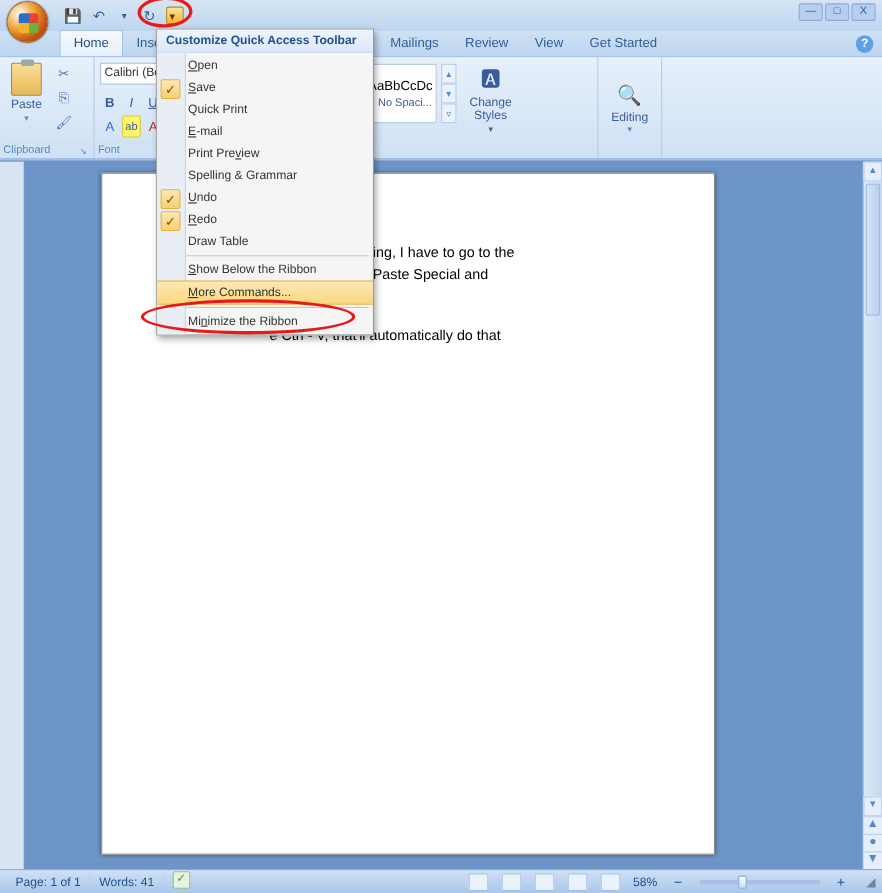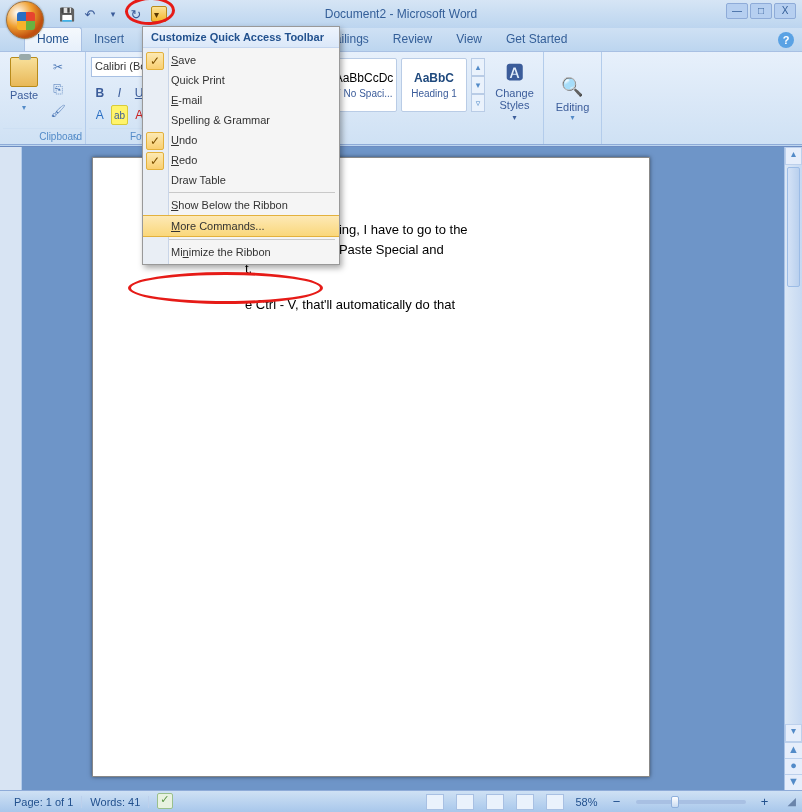--- a/index.html
+++ b/index.html
@@ -15,29 +15,29 @@
 .qat-drop::after{content:"▾"; font-size:10px; position:absolute; top:2px; left:2px; color:#5a3700;}
 .title-text { position:absolute; left:0; right:0; text-align:center; font-size:12px; color:#335e98; pointer-events:none;}
 .win-controls { position:absolute; right:6px; top:3px; display:flex; gap:2px; }
 .win-controls span { width:22px; height:16px; background:#b6cff0; border:1px solid #8eabd8; border-radius:2px; text-align:center; font-size:10px; line-height:14px; color:#335e98; }
 
 
 .red-circle1{position:absolute; top:-3px; left:125px; width:50px; height:28px; border:3px solid #e61b17; border-radius:50%; z-index:60; transform:rotate(-2deg);}
 .red-circle2{position:absolute; top:272px; left:128px; width:195px; height:32px; border:3px solid #e61b17; border-radius:50%; z-index:60;}
 
 
-.tabs { height:24px; background:linear-gradient(#cfe1f4,#bcd5ef); display:flex; align-items:flex-end; padding-left:24px; gap:0; font-size:12px; color:#335e98; border-bottom:1px solid #a8c0e3; position:relative;}
+.tabs { height:24px; background:linear-gradient(#cfe1f4,#bcd5ef); display:flex; align-items:flex-end; padding-left:54px; gap:0; font-size:12px; color:#335e98; border-bottom:1px solid #a8c0e3; position:relative;}
 .tab { padding:4px 12px 5px; cursor:default;}
 .tab.active { background:linear-gradient(#f5f9fd,#e7f0fb); border:1px solid #a8c0e3; border-bottom:none; border-radius:3px 3px 0 0; color:#22518e;}
 .help-icon{position:absolute; right:8px; top:4px; width:16px; height:16px; border-radius:50%; background:#5aa2e4; color:#fff; font-size:11px; text-align:center; line-height:16px; font-weight:bold;}
 
 
 .ribbon { height:93px; background:linear-gradient(#e7f0fb,#cfe1f4); border-bottom:1px solid #8eabd8; display:flex; position:relative;}
 .group { border-right:1px solid #b3cceb; display:flex; flex-direction:column; justify-content:space-between; padding:2px 3px 0;}
-.group-label { font-size:10px; color:#538bc8; text-align:right; padding:2px 0; border-top:1px solid #cddff3; position:relative;}
+.group-label { font-size:10px; color:#538bc8; text-align:left; padding:2px 0; border-top:1px solid #cddff3; position:relative;}
 .group-label::after{content:"↘"; font-size:8px; color:#538bc8; position:absolute; right:3px; bottom:2px;}
 
 .clip-group{width:86px;}
 .paste-area{display:flex;}
 .paste-big{width:42px; display:flex; flex-direction:column; align-items:center; gap:2px; padding-top:3px; font-size:11px; color:#3b5c9a;}
 .paste-big .ic{width:28px; height:30px; background:linear-gradient(#f8e09a,#e8b858); border:1px solid #b88b1b; border-radius:2px; position:relative;}
 .paste-big .ic::after{content:""; position:absolute; top:-4px; left:8px; width:12px; height:6px; background:#9aa; border-radius:2px;}
 .paste-big::after{content:"▾"; font-size:8px; color:#538bc8;}
 .mini-col{display:flex; flex-direction:column; gap:4px; padding:4px 4px 0;}
 .mini-col span{width:18px; height:18px; font-size:12px; color:#4a76b5; display:flex;align-items:center;justify-content:center;}
@@ -107,21 +107,20 @@
 
 <div class="titlebar">
   <div class="office-button"></div>
   <div class="qat">
     <span>💾</span>
     <span>↶</span>
     <span style="font-size:9px;">▾</span>
     <span>↻</span>
     <span class="qat-drop"></span>
   </div>
-  <div class="title-text">Document2 - Microsoft Word</div>
   <div class="win-controls">
     <span>—</span>
     <span>□</span>
     <span>X</span>
   </div>
 </div>
 
 <div class="tabs">
   <div class="tab active">Home</div>
   <div class="tab">Insert</div>
@@ -187,24 +186,20 @@
     <div style="display:flex; align-items:flex-start;">
     <div class="style-gallery">
       <div class="style-card active">
         <div class="sample">AaBbCcDc</div>
         <div>¶ Normal</div>
       </div>
       <div class="style-card">
         <div class="sample">AaBbCcDc</div>
         <div>¶ No Spaci...</div>
       </div>
-      <div class="style-card h1">
-        <div class="sample">AaBbC</div>
-        <div>Heading 1</div>
-      </div>
       <div class="gallery-arrows">
         <span>▴</span>
         <span>▾</span>
         <span>▿</span>
       </div>
     </div>
     <div class="change-styles">
       <div class="ic">🅰</div>
       <span style="text-align:center;line-height:1.1;">Change Styles</span>
       <span style="font-size:8px;">▾</span>
@@ -219,28 +214,34 @@
       <span style="font-size:8px;color:#538bc8;">▾</span>
     </div>
   </div>
 </div>
 
 <div class="qat-menu">
   <div class="hdr">Customize Quick Access Toolbar</div>
   <div class="items">
     <div class="iconcol"></div>
     <div class="item">
+        <span><span class="under">O</span>pen</span>
+      </div>
+    <div class="item">
         <div class="check">✓</div>
         <span><span class="under">S</span>ave</span>
       </div>
     <div class="item">
         <span>Quick Print</span>
       </div>
     <div class="item">
         <span><span class="under">E</span>-mail</span>
+      </div>
+    <div class="item">
+        <span>Print Pre<span class="under">v</span>iew</span>
       </div>
     <div class="item">
         <span>Spelling &amp; Grammar</span>
       </div>
     <div class="item">
         <div class="check">✓</div>
         <span><span class="under">U</span>ndo</span>
       </div>
     <div class="item">
         <div class="check">✓</div>

